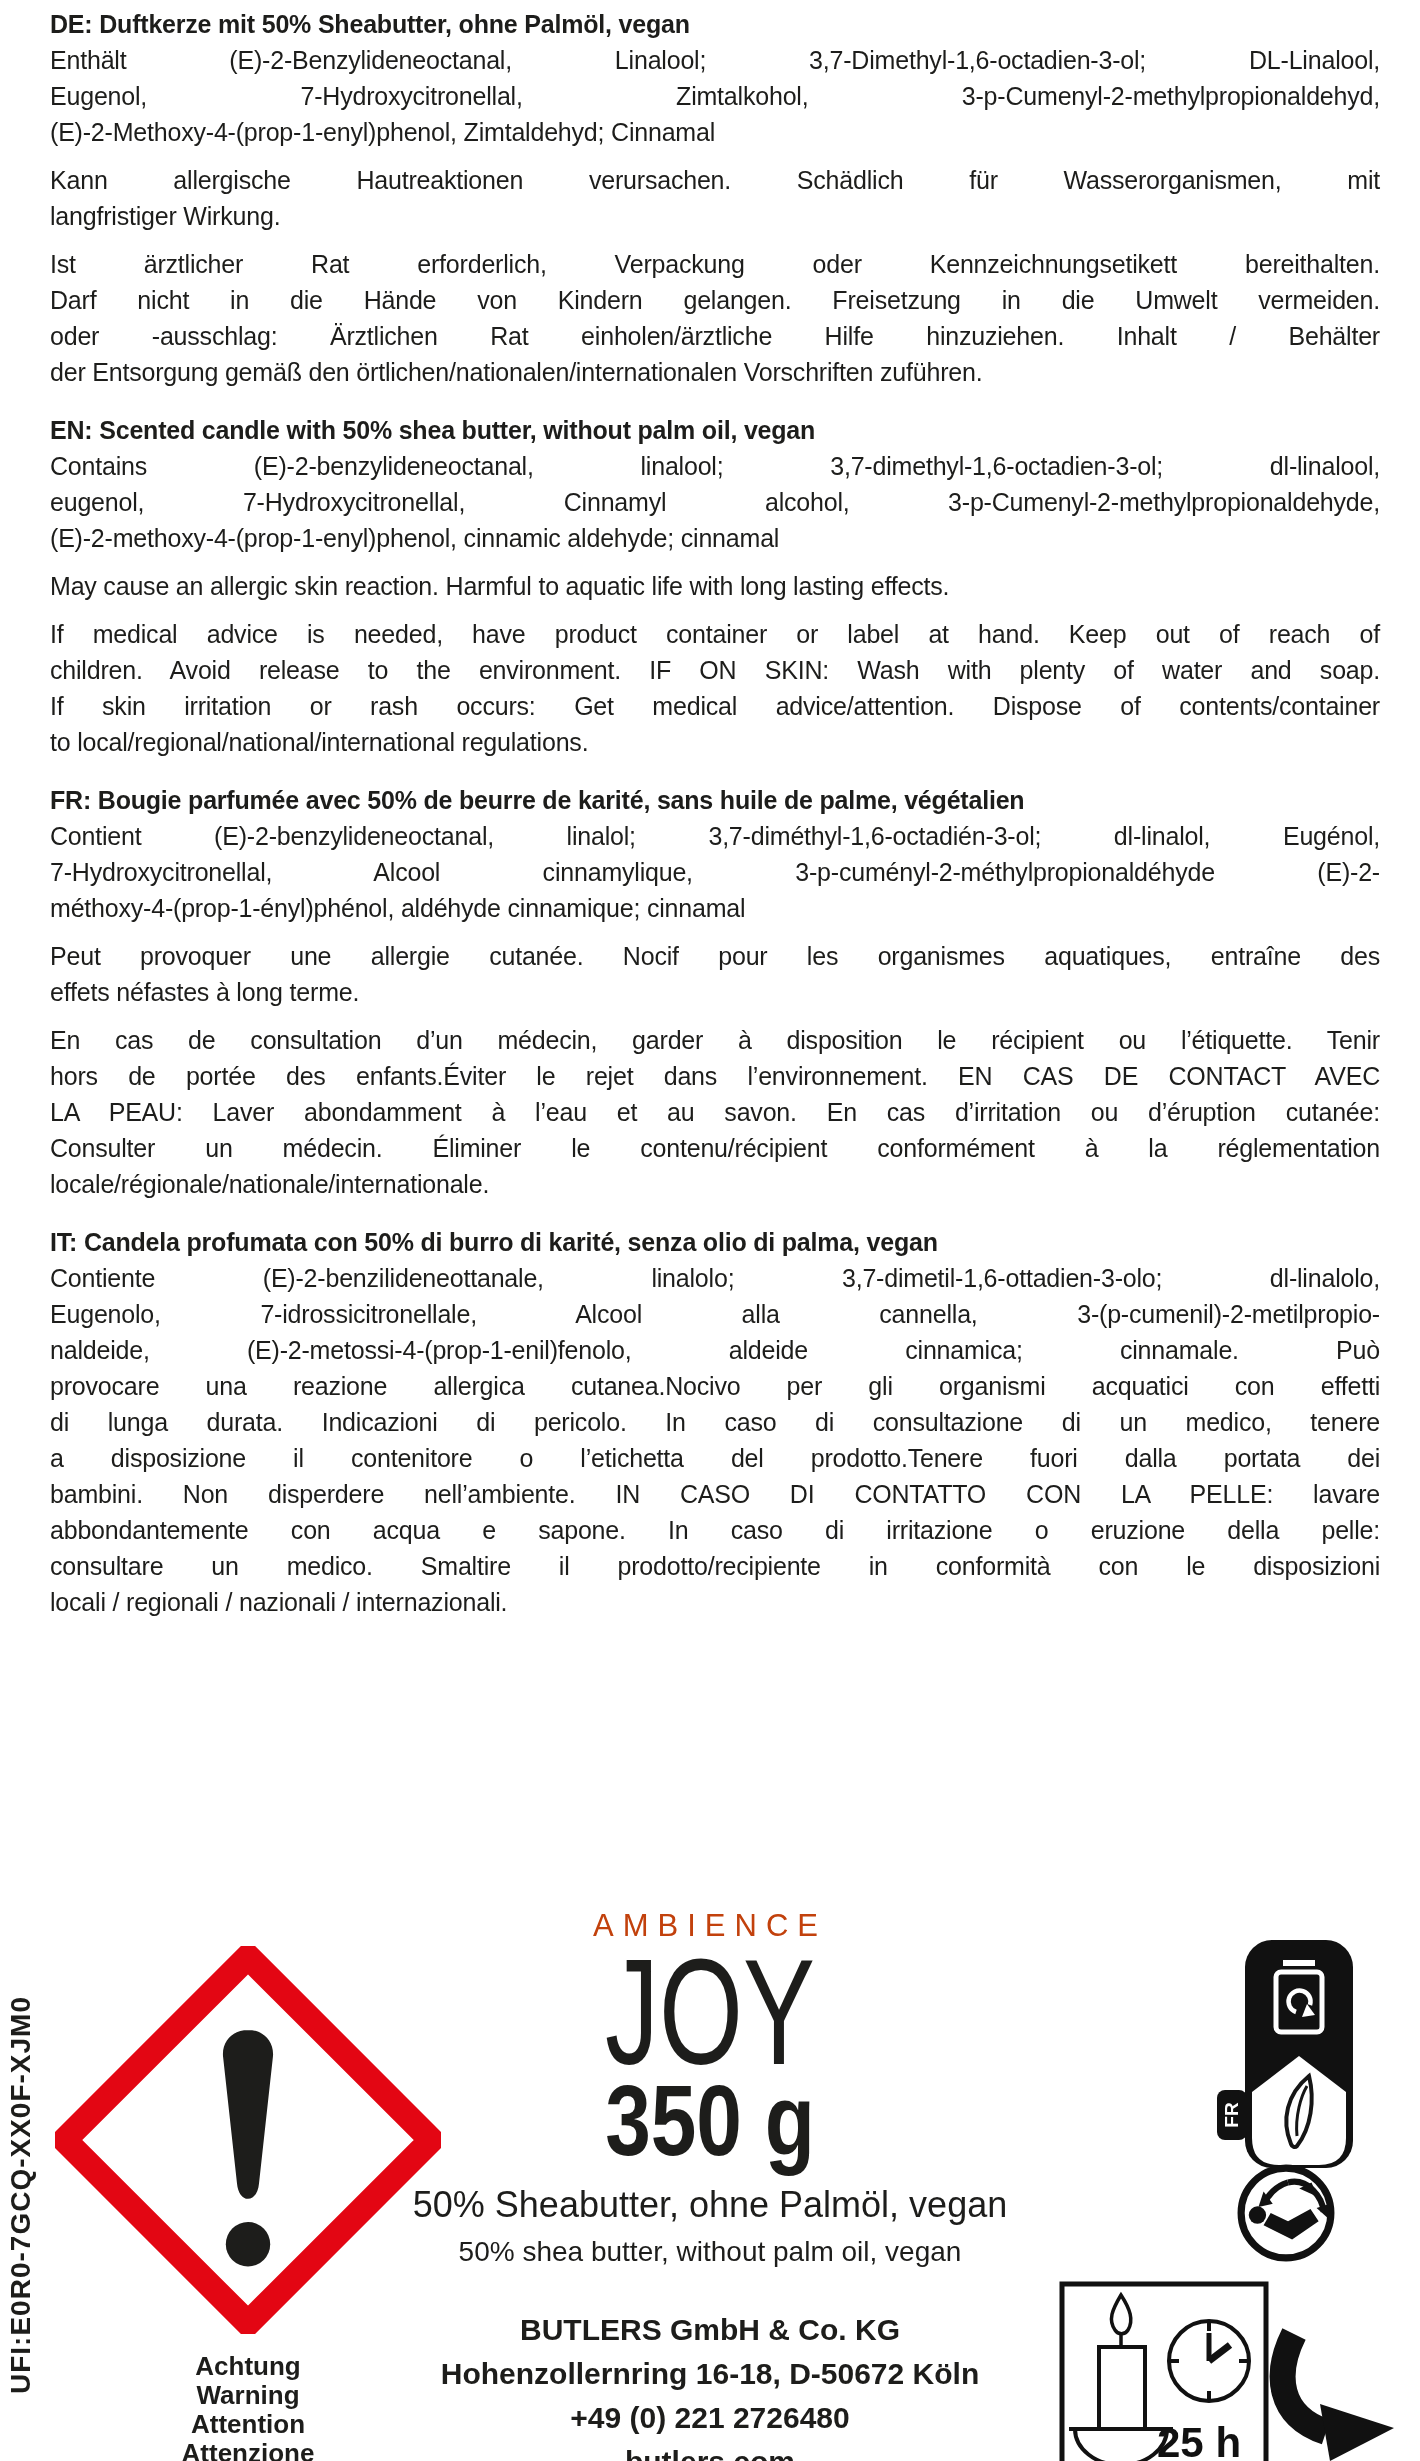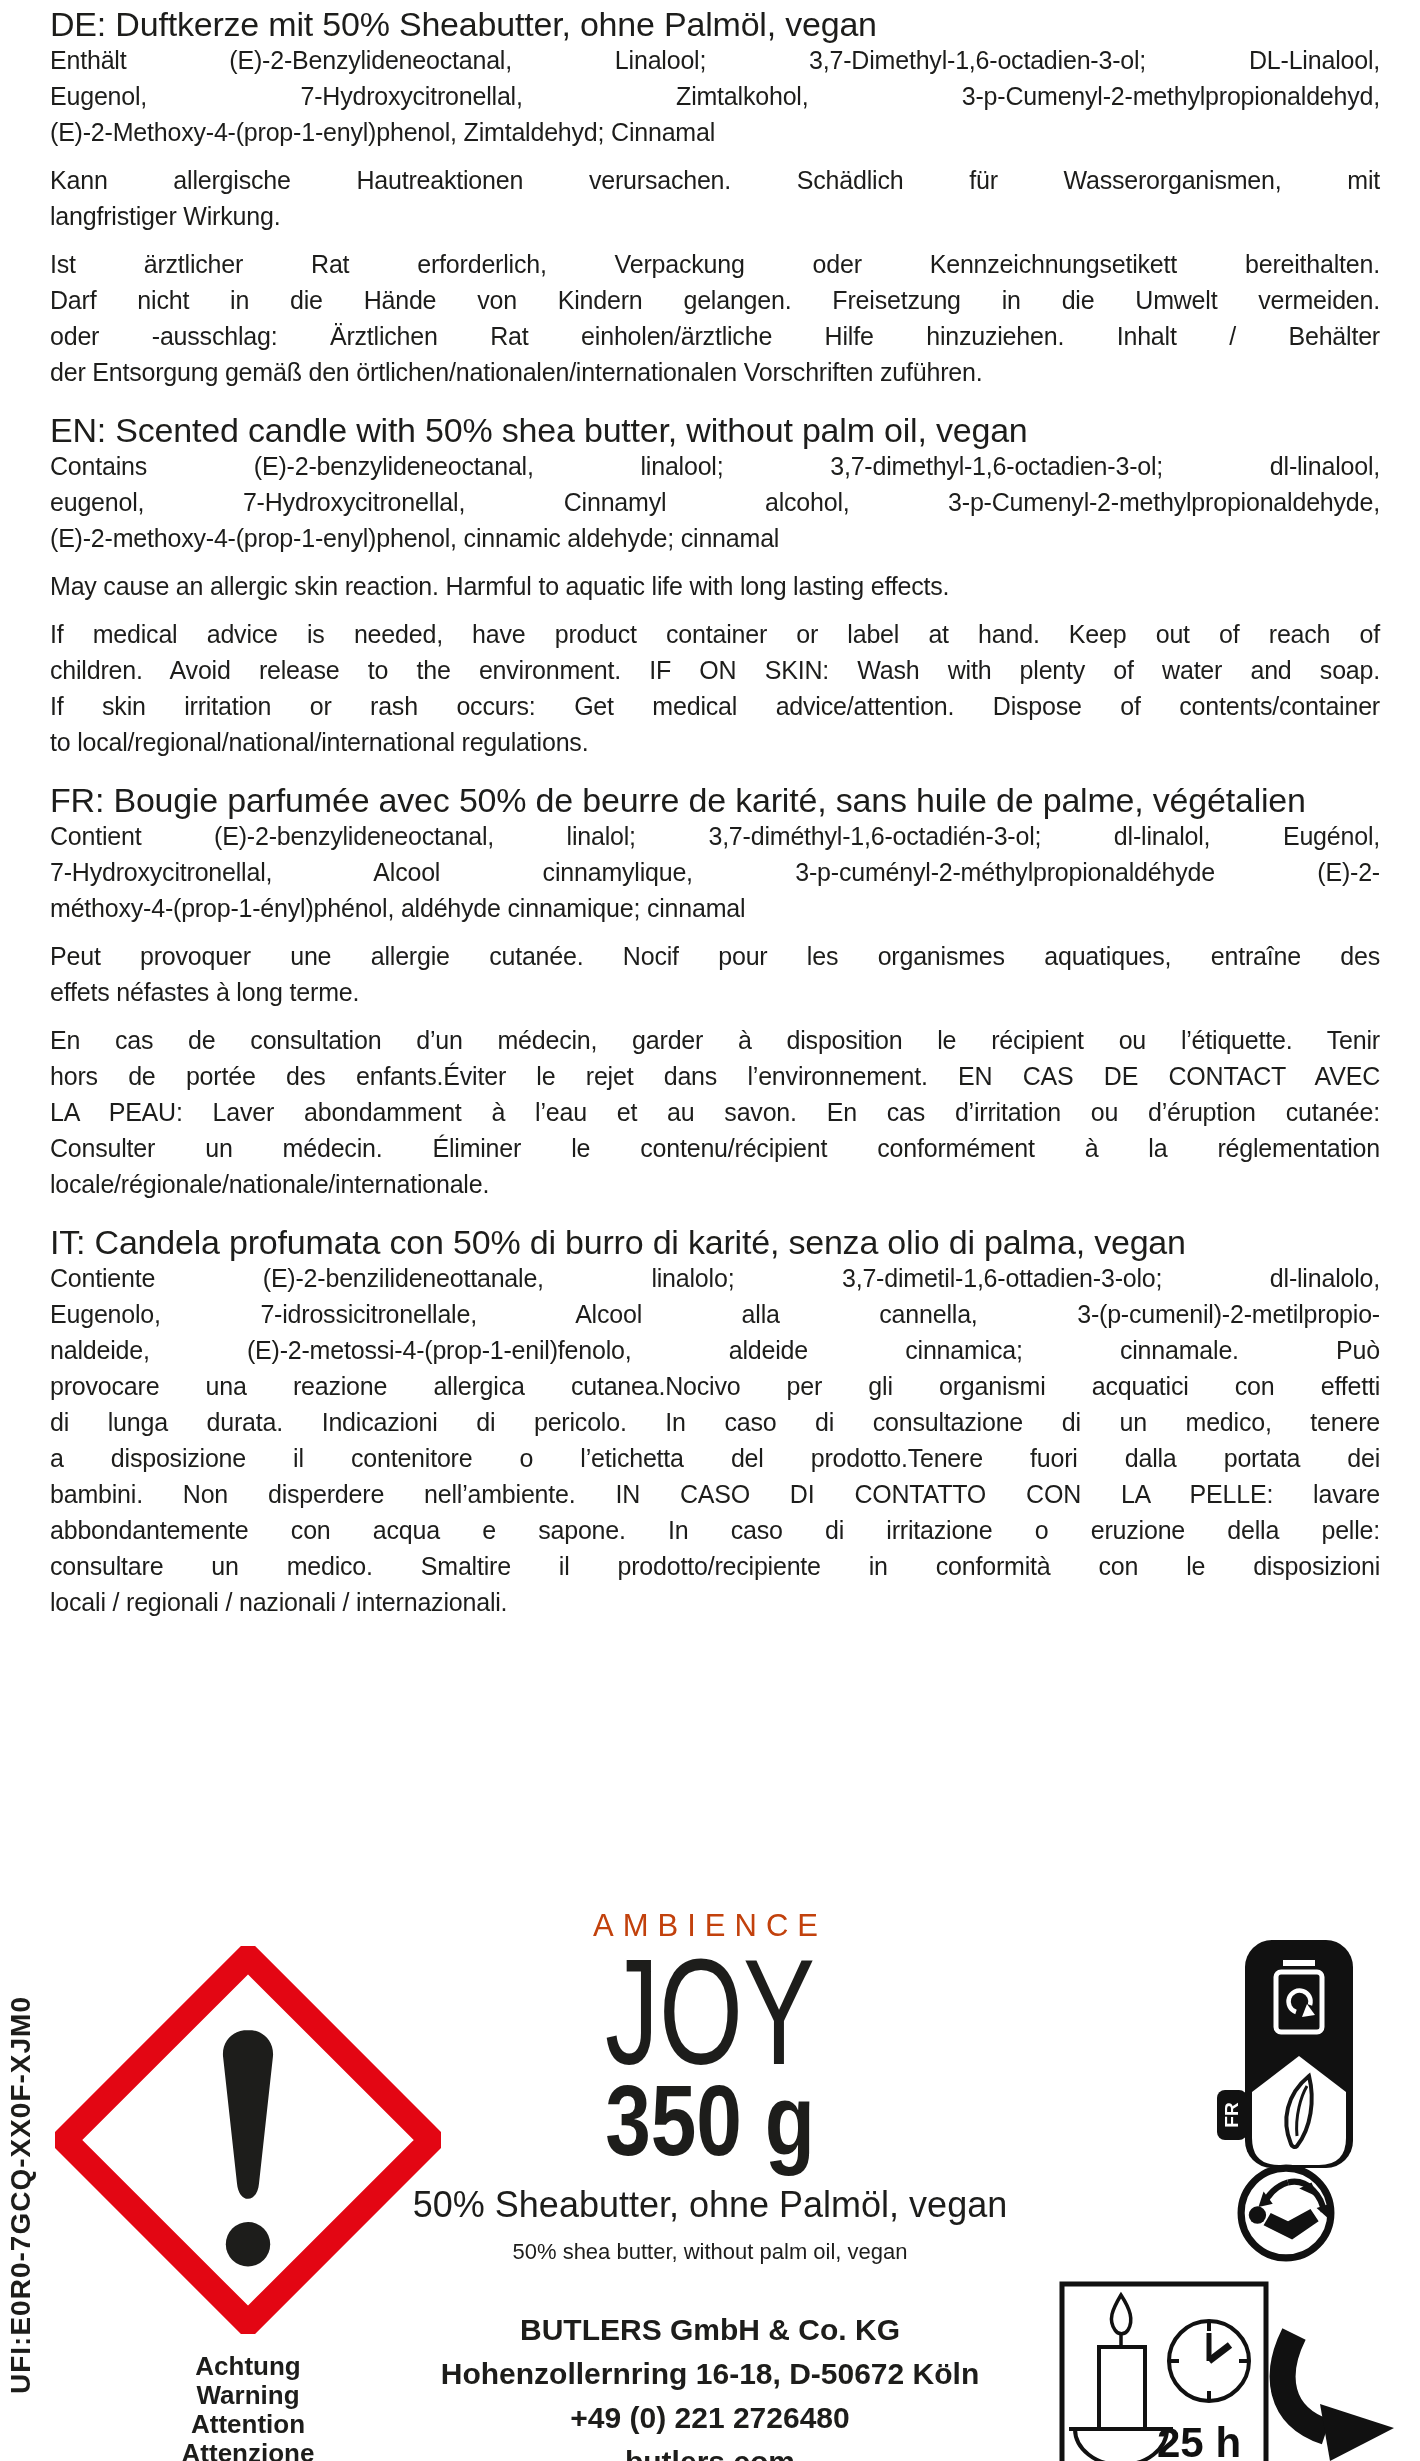--- a/index.html
+++ b/index.html
@@ -6,21 +6,21 @@
   body {
     width:1420px; height:2461px; overflow:hidden; position:relative;
     background:#ffffff; color:#1d1d1b;
     font-family:"Liberation Sans", sans-serif;
   }
   #label { position:absolute; inset:0; }
 
   
   .textcol { position:absolute; left:50px; top:6px; width:1330px; }
   .sec { margin-bottom:22px; }
-  .hdr { font-size:34px; line-height:36px; font-weight:400; letter-spacing:-0.2px; }
+  .hdr { font-size:25px; line-height:36px; font-weight:700; letter-spacing:-0.2px; }
   .para { margin-top:12px; }
   .para.first { margin-top:0; }
   .para > div { font-size:25px; line-height:36px; letter-spacing:-0.2px; }
   .para.j > div { text-align:justify; text-align-last:justify; }
   .para.j > div.last { text-align-last:left; }
 
   
   .ghs { position:absolute; left:55px; top:1946px; width:386px; height:388px; }
   .signal { position:absolute; left:60px; top:2352px; width:376px; text-align:center; }
   .signal div { font-size:26px; line-height:29px; font-weight:700; }
@@ -31,21 +31,21 @@
     transform:translate(-50%,-50%) rotate(-90deg);
     font-size:28px; font-weight:700; letter-spacing:1px;
   }
 
   
   .product { position:absolute; left:360px; top:0; width:700px; text-align:center; }
   .brand { position:absolute; left:0; right:0; top:1908px; font-size:31px; letter-spacing:9px; color:#c2410c; }
   .pname { position:absolute; left:0; right:0; top:1947px; font-size:150px; line-height:130px; transform:scaleX(0.72); }
   .weight { position:absolute; left:0; right:0; top:2070px; font-size:100px; line-height:100px; font-weight:700; transform:scaleX(0.82); }
   .subt1 { position:absolute; left:0; right:0; top:2185px; font-size:36px; line-height:40px; }
-  .subt2 { position:absolute; left:0; right:0; top:2232px; font-size:22px; line-height:40px; }
+  .subt2 { position:absolute; left:0; right:0; top:2232px; font-size:28px; line-height:40px; }
   .company { position:absolute; left:0; right:0; top:2308px; }
   .company div { font-size:30px; line-height:44px; font-weight:600; }
 
   
   .frbadge { position:absolute; left:1215px; top:1940px; width:138px; height:232px; }
   .triman  { position:absolute; left:1235px; top:2162px; width:102px; height:102px; }
   .burnbox { position:absolute; left:1015px; top:2281px; width:210px; height:172px;padding-left:44px; }
   .curl    { position:absolute; left:1262px; top:2328px; width:140px; height:133px; }
 </style>
 </head>

